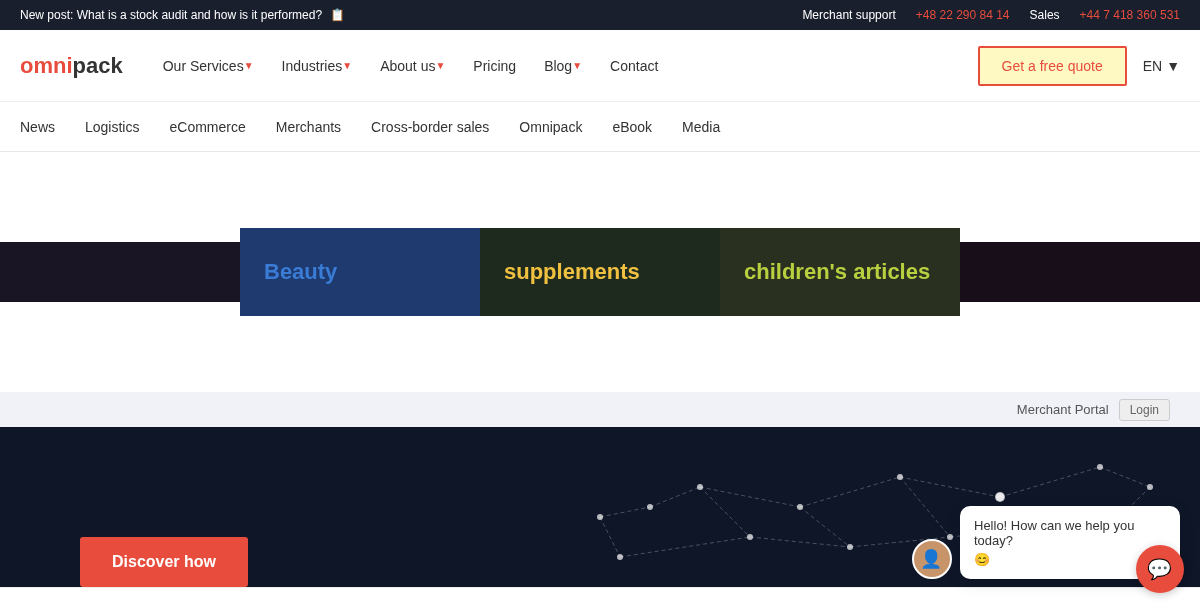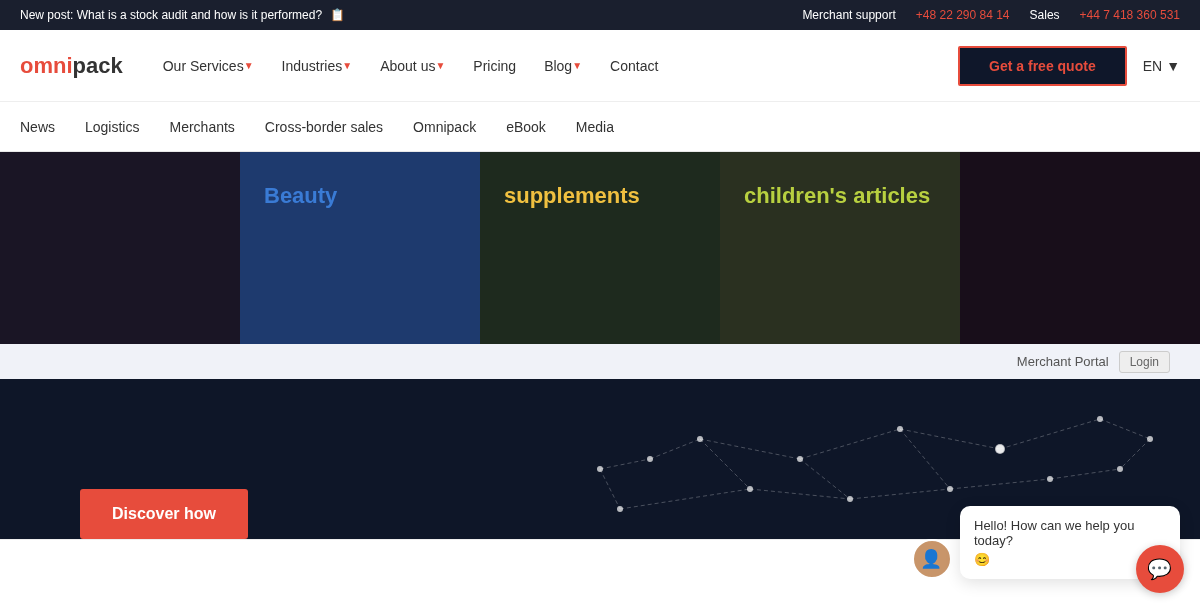--- a/index.html
+++ b/index.html
@@ -57,24 +57,24 @@
       font-size: 10px;
     }
     .nav-right {
       display: flex;
       align-items: center;
       gap: 16px;
     }
     .btn-quote {
       border: 2px solid #e74c3c;
       color: #e74c3c;
-      background: #0f172a;
-      padding: 10px 29px;
+      background: #fef9c3;
+      padding: 10px 22px;
       font-size: 14px;
-      font-weight: 700;
+      font-weight: 400;
       cursor: pointer;
       border-radius: 2px;
     }
     .lang-selector {
       color: #333;
       font-size: 14px;
       display: flex;
       align-items: flex-end;
       gap: 4px;
       cursor: pointer;
@@ -93,22 +93,23 @@
     .secondary-nav a {
       text-decoration: none;
       color: #333;
       font-size: 14px;
       padding: 14px 0;
     }
 
     
     .cards-row {
       display: flex;
-      height: 192px;
+      height: 240px;
       overflow: hidden;
+      align-items: center;
     }
     .card {
       flex: 1;
       min-width: 200px;
       display: flex;
       align-items: flex-start;
       padding: 30px 24px;
       position: relative;
     }
     .card-dark1 { background: #1a1525; }
@@ -284,20 +285,21 @@
     <div class="lang-selector">
       <span>EN</span>
       <span>▼</span>
     </div>
   </div>
 </nav>
 
 <nav class="secondary-nav">
   <a>News</a>
   <a>Logistics</a>
+  <a>eCommerce</a>
   <a>Merchants</a>
   <a>Cross-border sales</a>
   <a>Omnipack</a>
   <a>eBook</a>
   <a>Media</a>
 </nav>
 
 <div class="cards-row">
   <div class="card card-dark1"></div>
   <div class="card card-blue">

